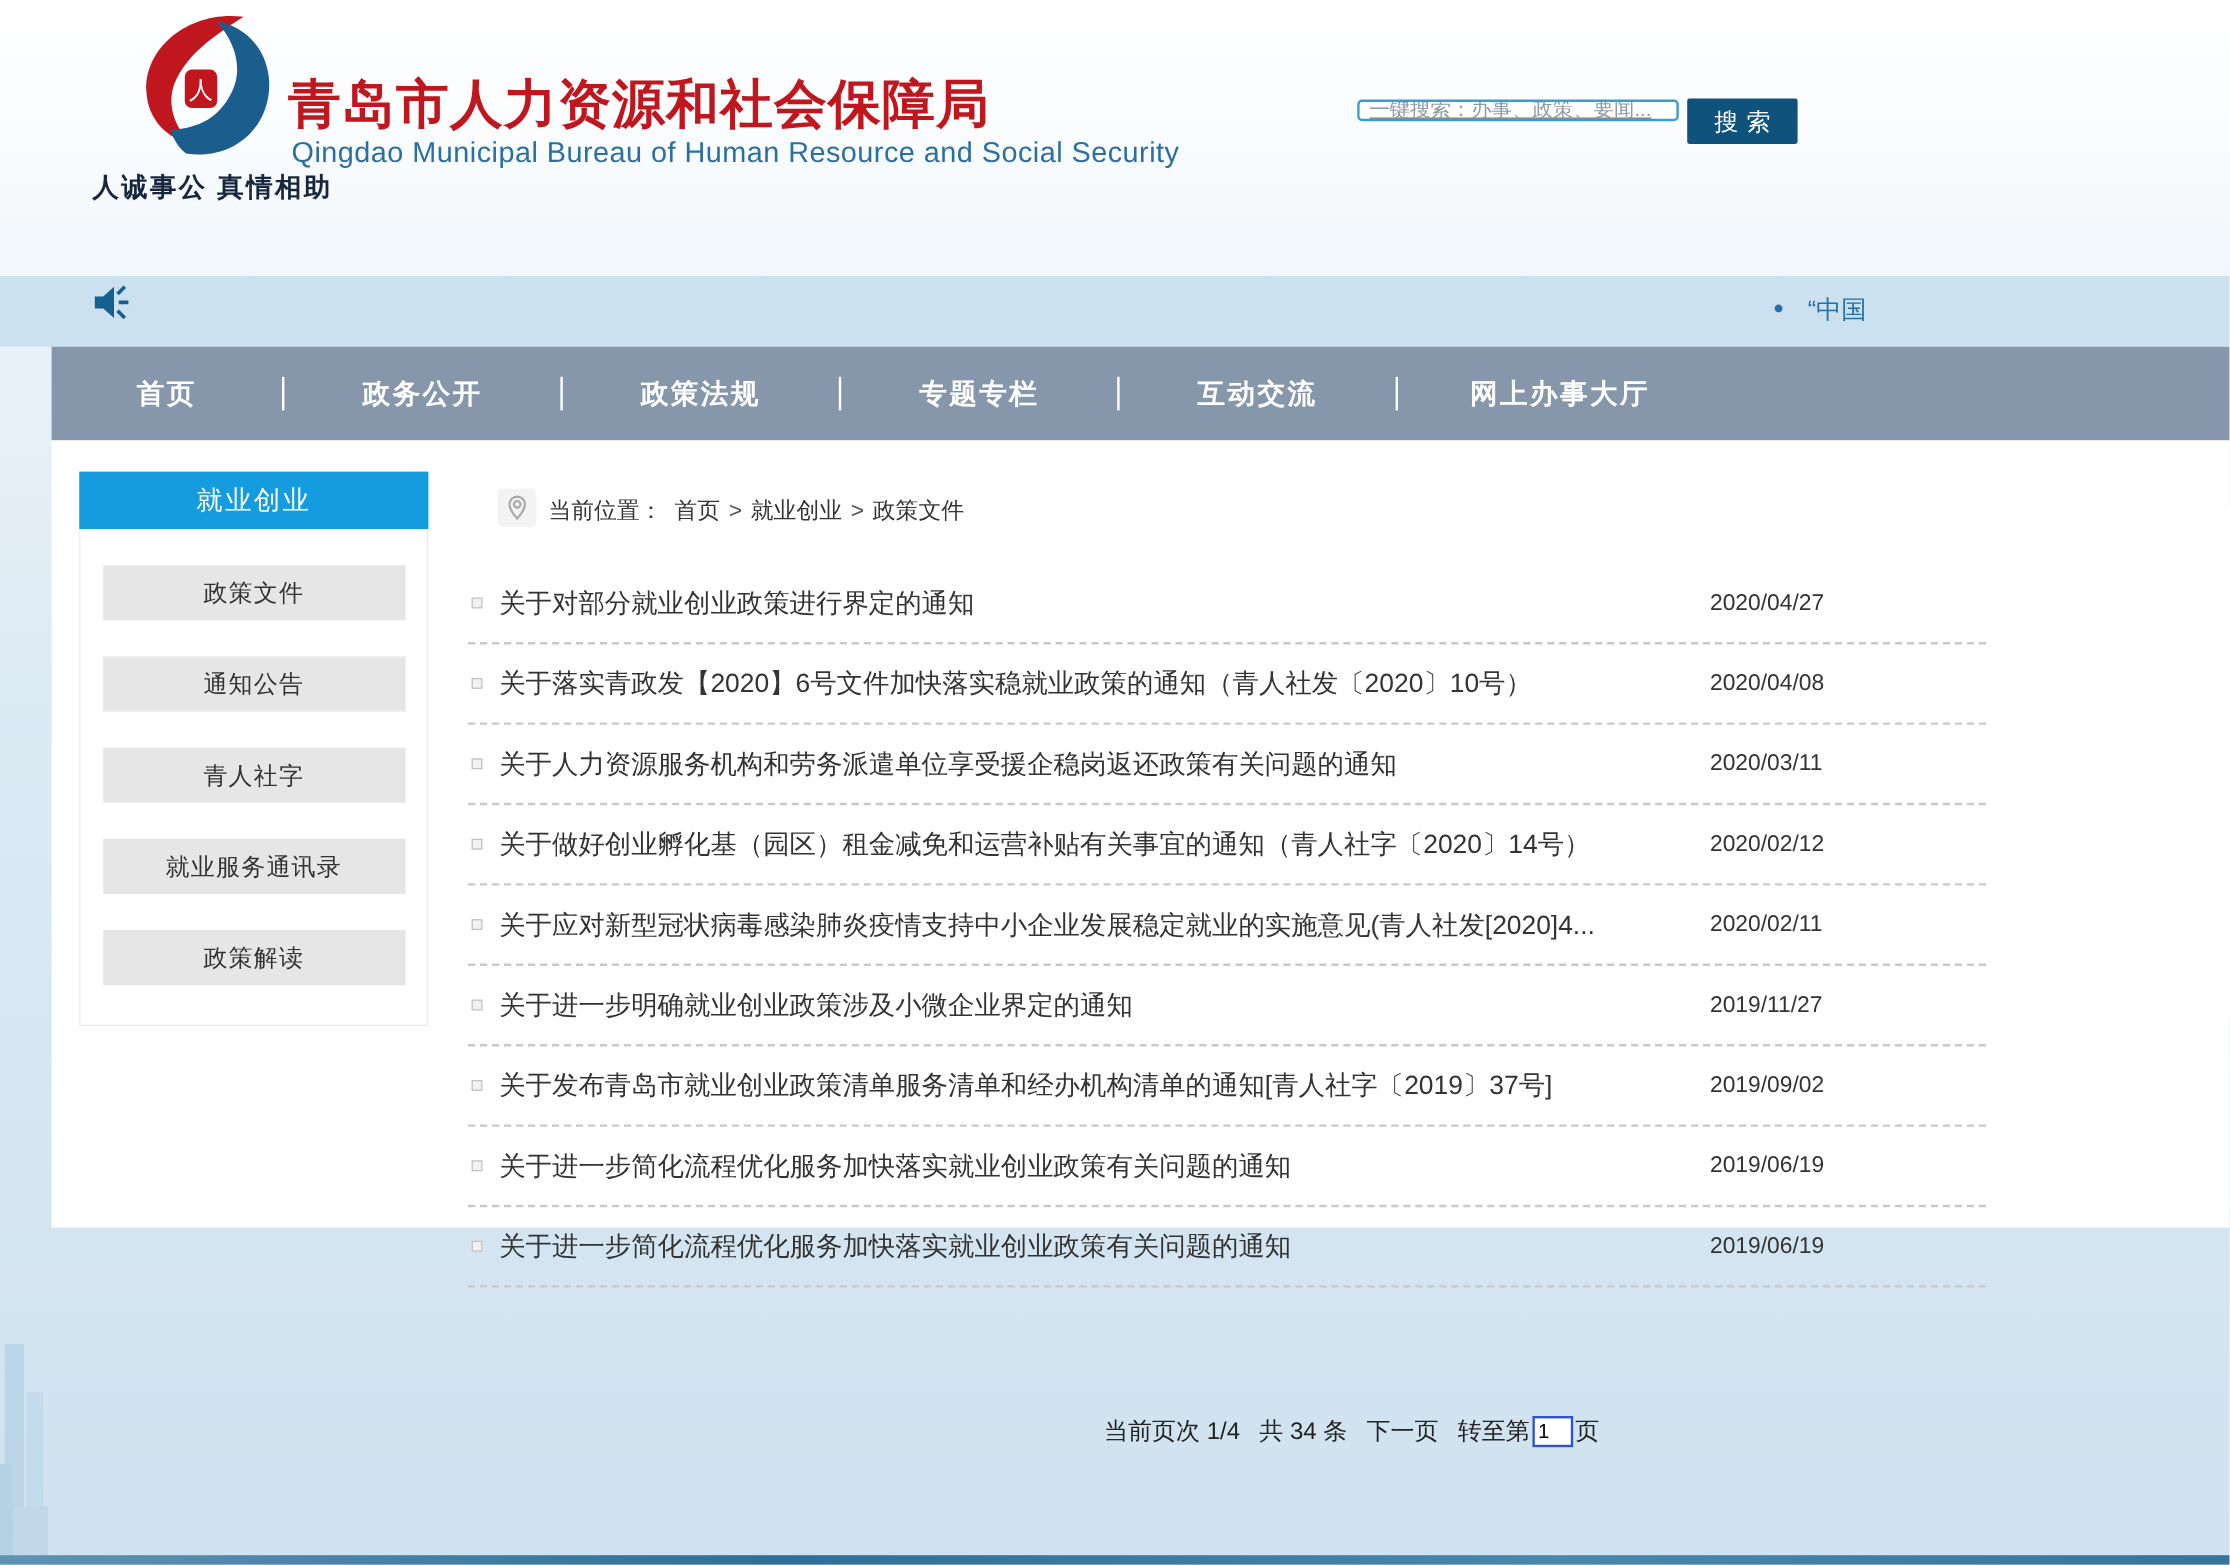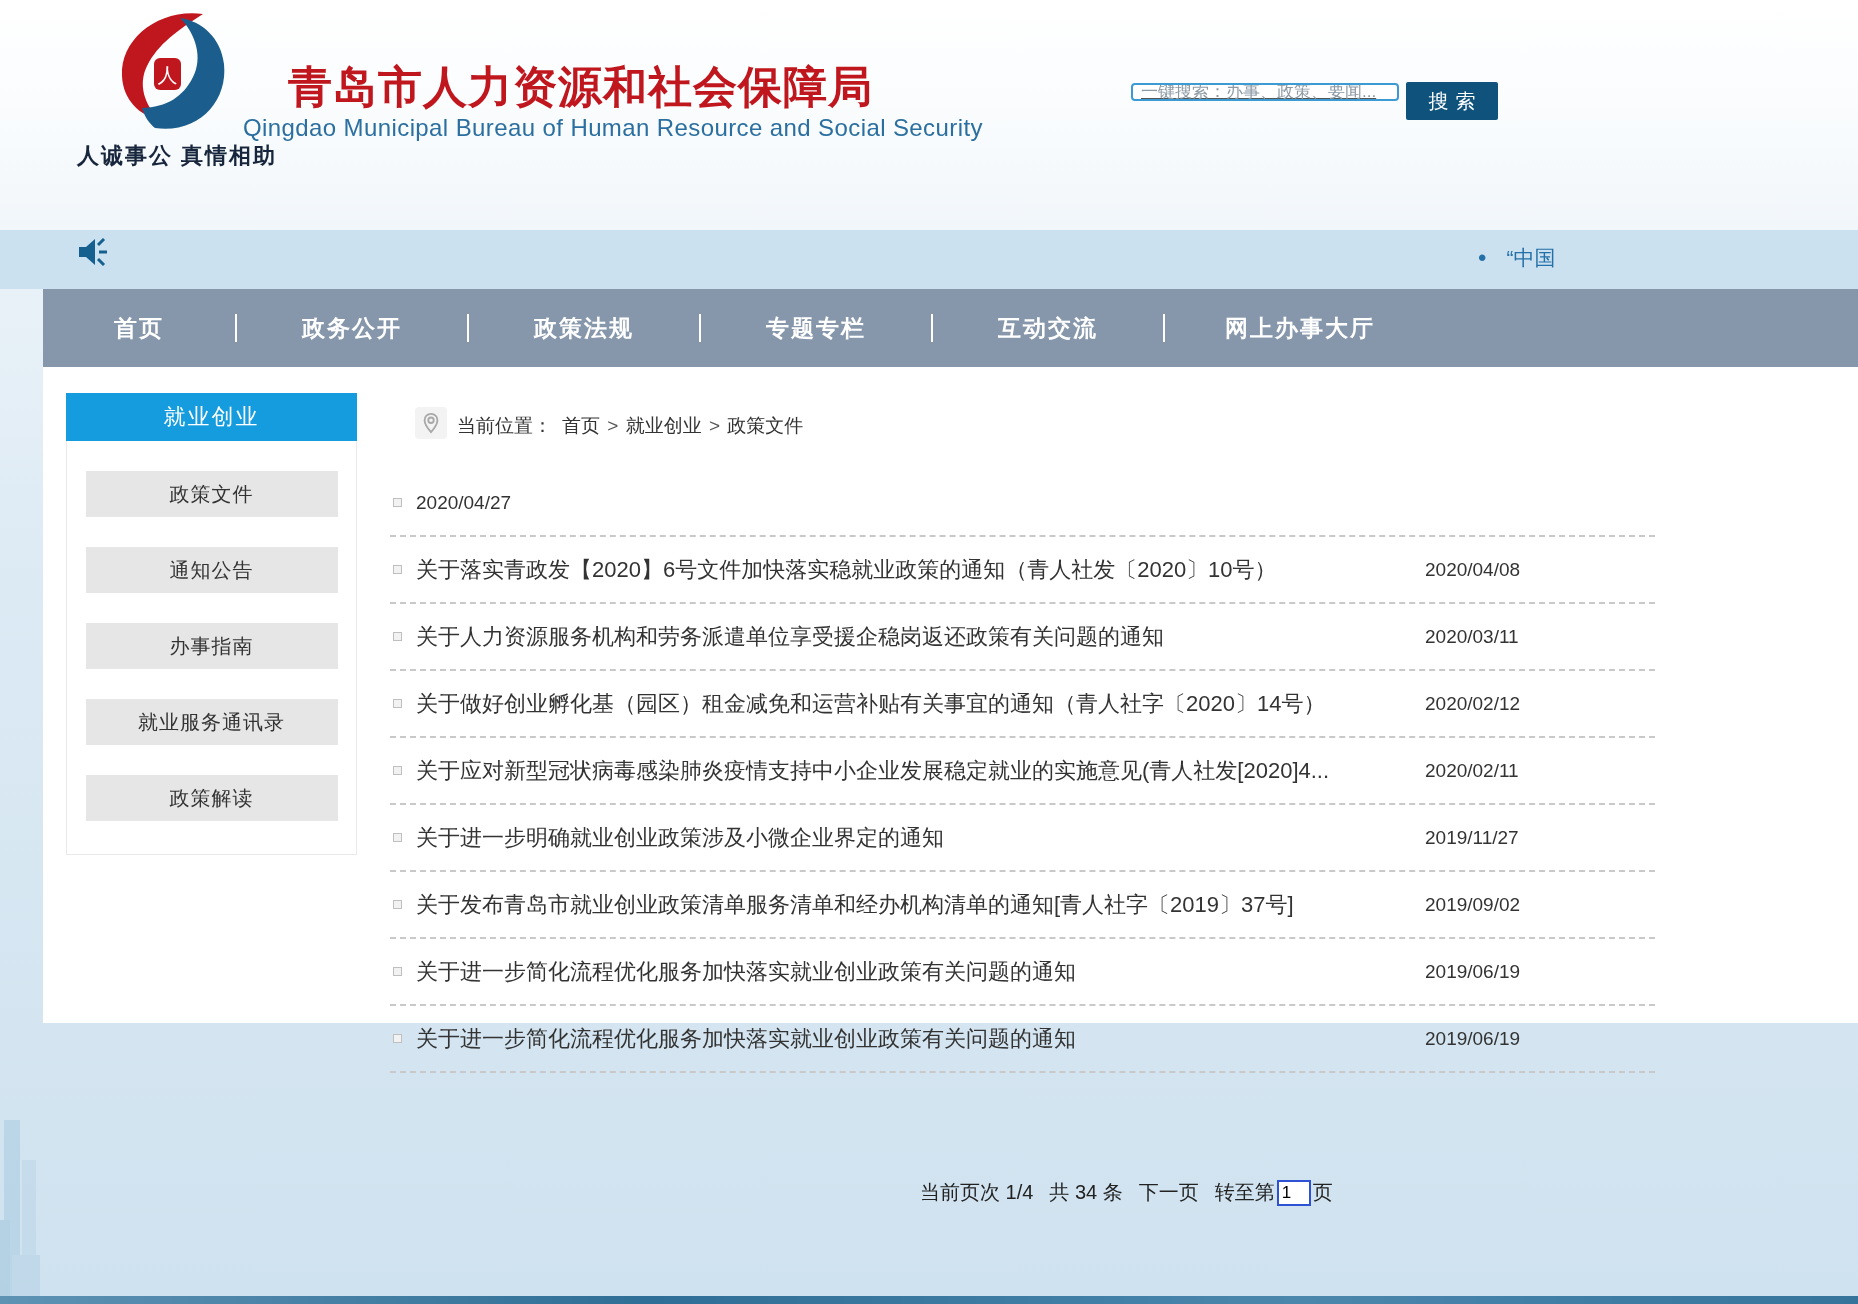--- a/index.html
+++ b/index.html
@@ -8,21 +8,21 @@
     position: relative;
     overflow: hidden;
     font-family: "Liberation Sans", sans-serif;
     background: linear-gradient(180deg,#FDFEFF 0%,#EAF2F8 20%,#DCEAF4 45%,#CFE2EF 100%);
   }
   
   #header-band { position:absolute; left:0; top:0; width:1858px; height:230px;
     background: linear-gradient(180deg,#FFFFFF 0%,#F8FBFD 60%,#F1F6FA 100%); }
   .logo-svg { position:absolute; left:100px; top:8px; width:142px; height:128px; cursor:pointer; }
   .site-title { position:absolute; left:240px; top:58px; font-size:44px; font-weight:bold;
-    color:#C0161D; letter-spacing:1px; white-space:nowrap;margin-left:48px; }
+    color:#C0161D; letter-spacing:1px; white-space:nowrap; }
   .site-subtitle { position:absolute; left:243px; top:114px; font-size:24px; color:#2B6FA0;
     letter-spacing:0.4px; white-space:nowrap; }
   .motto { position:absolute; left:77px; top:141px; font-size:22px; font-weight:bold;
     color:#17263C; letter-spacing:2px; white-space:nowrap; }
   .search-input { position:absolute; left:1131px; top:83px; width:268px; height:18px;
     border:2px solid #3D9BD4; border-radius:4px; background:#FFFFFF; font-size:17px;
     color:#555; padding:0 8px; outline:none; font-family:"Liberation Sans",sans-serif;text-decoration:underline; }
   .search-input::placeholder { color:#8C9AA6; }
   .search-btn { position:absolute; left:1406px; top:82px; width:92px; height:38px;
     background:#0F527C; border:none; border-radius:2px; color:#FFFFFF; font-size:20px;
@@ -124,39 +124,40 @@
     <span class="nav-sep"></span>
     <a class="nav-item" style="width: 270px;">网上办事大厅</a>
   </nav>
 
 <div id="content-panel">
 
   <div class="side-header">就业创业</div>
   <div class="side-body">
       <div class="side-item">政策文件</div>
       <div class="side-item">通知公告</div>
-      <div class="side-item">办事指南</div>
+      <div class="side-item">青人社字</div>
       <div class="side-item">就业服务通讯录</div>
       <div class="side-item">政策解读</div>
     </div>
 
   <div class="breadcrumb">
     <span class="pin-box">
       <svg width="22" height="22" viewBox="0 0 24 24">
         <path d="M12,2 C8,2 5,5 5,9 C5,14 12,22 12,22 C12,22 19,14 19,9 C19,5 16,2 12,2 Z" fill="none" stroke="#A9A9A9" stroke-width="2"></path>
         <circle cx="12" cy="9" r="3" fill="none" stroke="#A9A9A9" stroke-width="2"></circle>
       </svg>
     </span>
     <span>当前位置：</span>
     <span><a class="crumb-link">首页</a><span class="crumb-sep"> &gt; </span><a class="crumb-link">就业创业</a><span class="crumb-sep"> &gt; </span><a class="crumb-link">政策文件</a></span>
   </div>
 
   <div class="doc-list">
       <div class="doc-row">
         <span class="doc-bullet"></span>
+        <a class="doc-title">关于对部分就业创业政策进行界定的通知</a>
         <span class="doc-date">2020/04/27</span>
       </div>
       <div class="doc-row">
         <span class="doc-bullet"></span>
         <a class="doc-title">关于落实青政发【2020】6号文件加快落实稳就业政策的通知（青人社发〔2020〕10号）</a>
         <span class="doc-date">2020/04/08</span>
       </div>
       <div class="doc-row">
         <span class="doc-bullet"></span>
         <a class="doc-title">关于人力资源服务机构和劳务派遣单位享受援企稳岗返还政策有关问题的通知</a>

